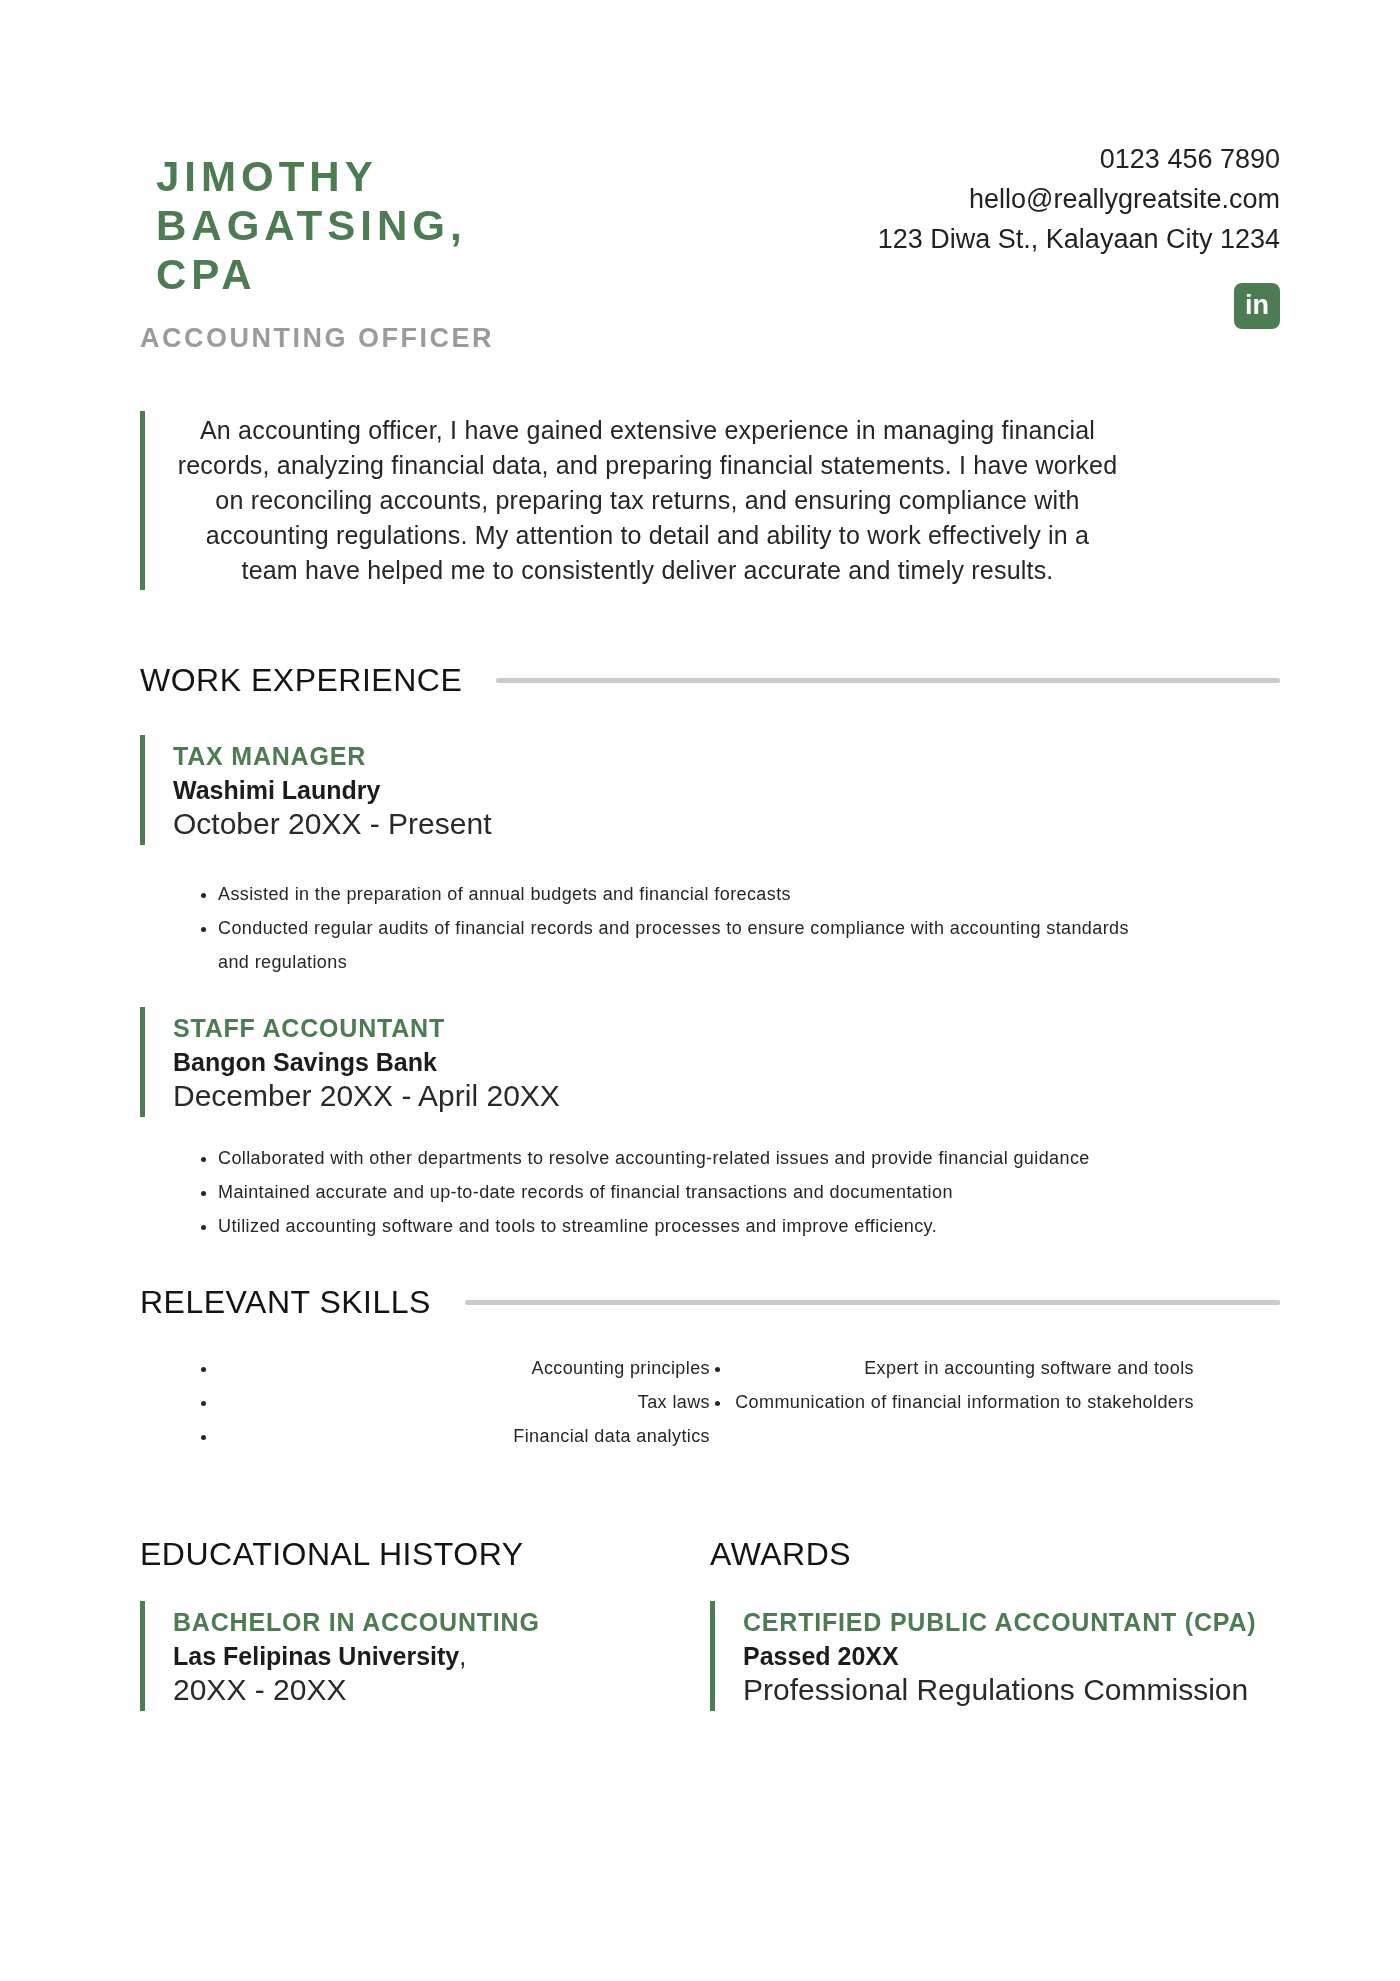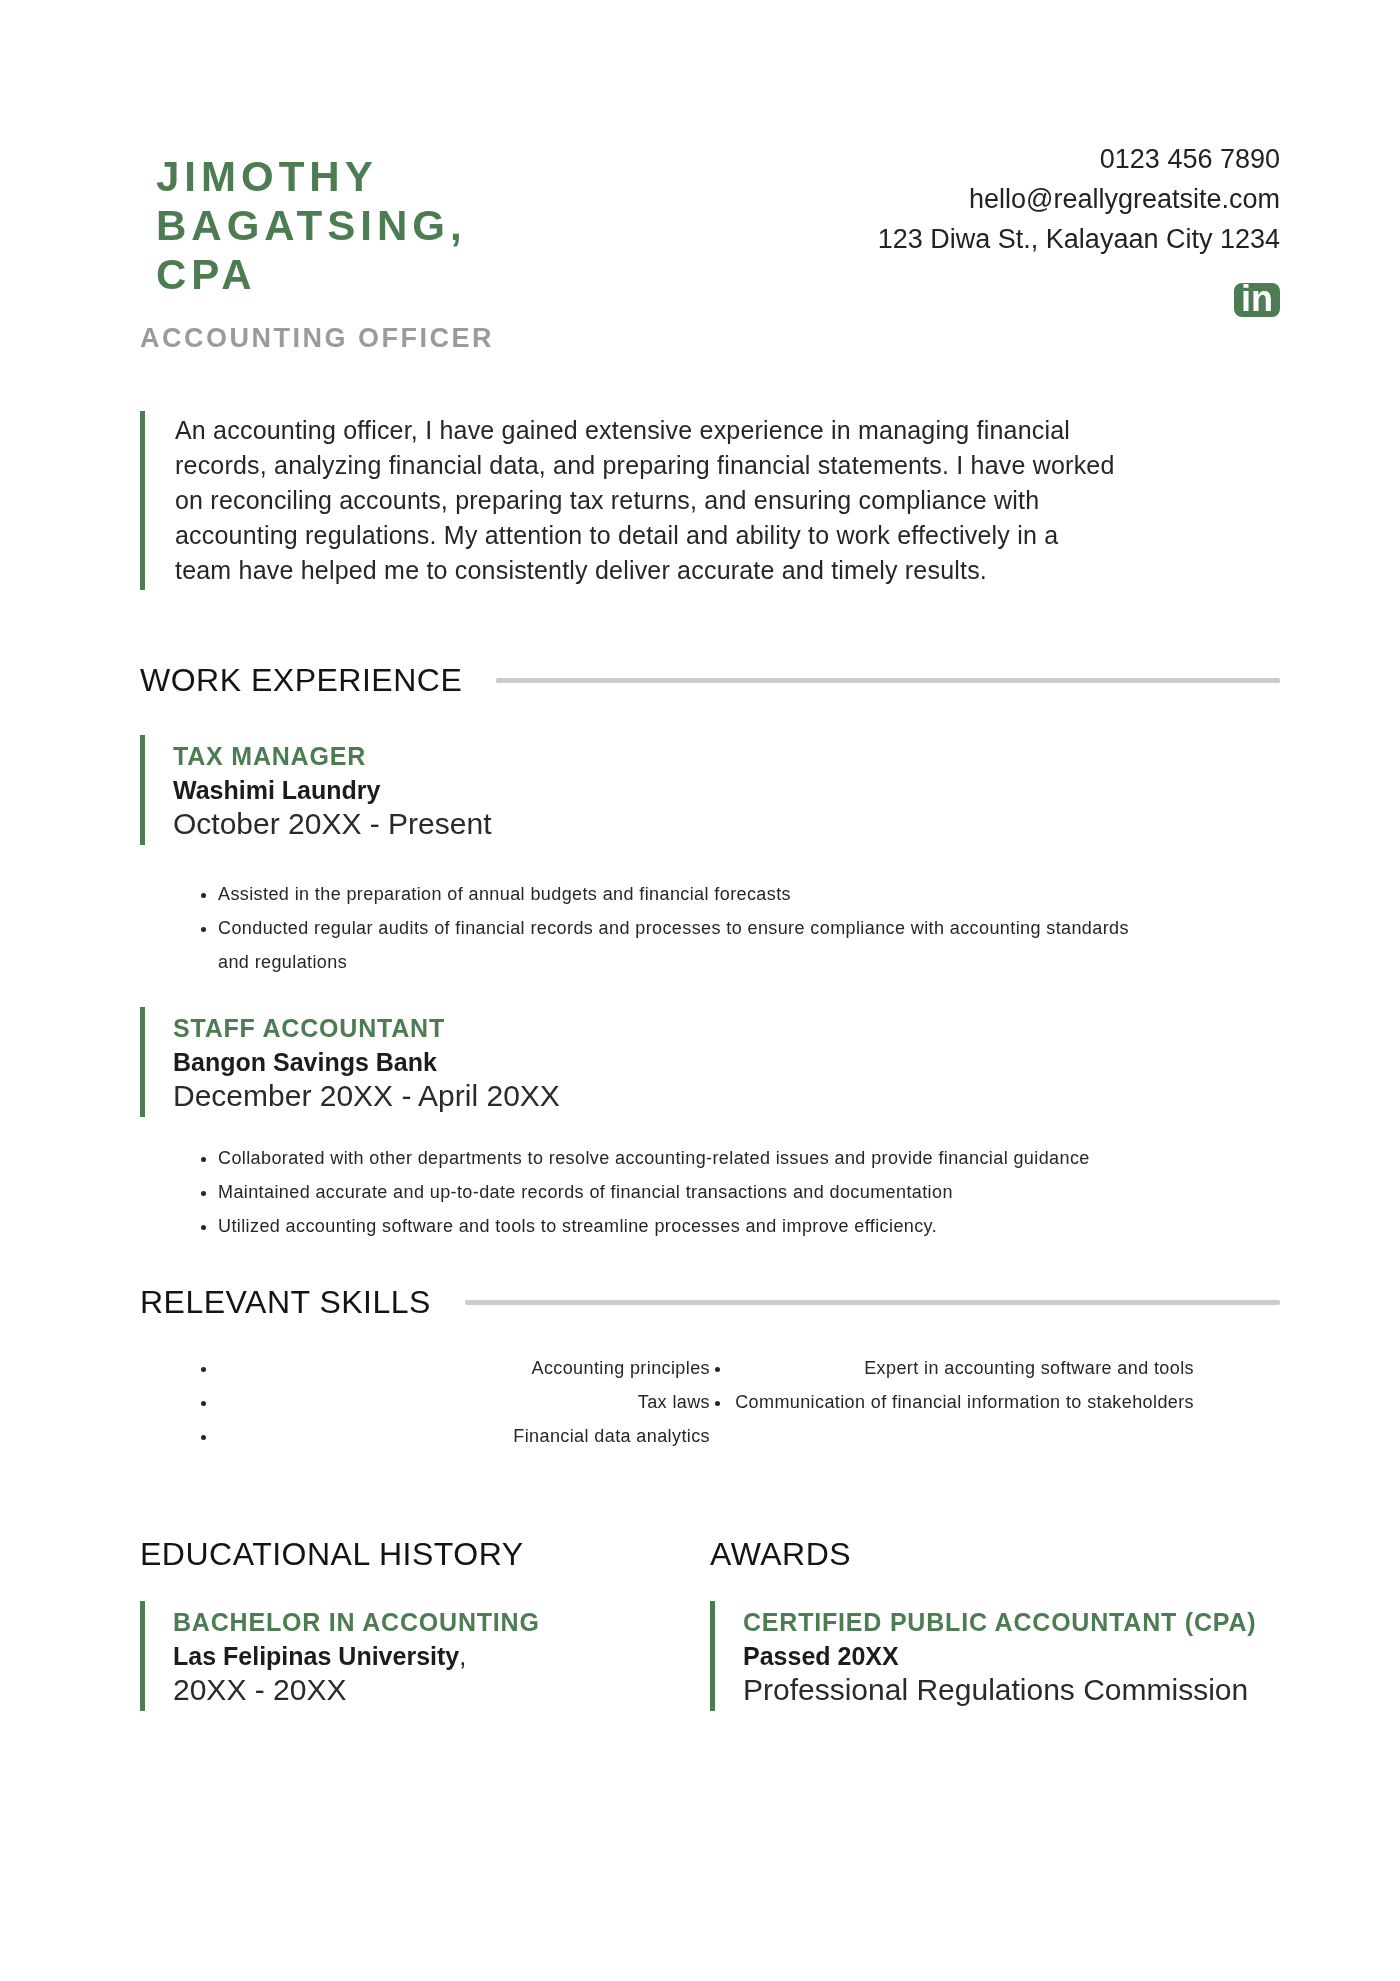--- a/index.html
+++ b/index.html
@@ -29,29 +29,29 @@
   .header { display: flex; justify-content: space-between; align-items: flex-start; }
   .name { margin: 16px; font-size: 42px; line-height: 49px; font-weight: bold;
           letter-spacing: 5px; color: var(--accent-green); }
   .name span { display: block; }
   .subtitle { margin-top: 24px; font-size: 27px; font-weight: bold;
               letter-spacing: 2.5px; color: var(--subtitle-gray); }
   .contact { text-align: right; font-size: 27px; line-height: 40px;
              margin-top: 3px; color: #222222; }
   .linkedin-row { margin-top: 24px; display: flex; align-items: center;
                   justify-content: flex-end; gap: 32px; }
-  .li-icon { width: 46px; height: 34px; background: var(--accent-green);
-             border-radius: 8px; color: #ffffff; font-weight: bold; font-size: 36px;
+  .li-icon { width: 46px; height: 46px; background: var(--accent-green);
+             border-radius: 8px; color: #ffffff; font-weight: bold; font-size: 27px;
              display: flex; align-items: center; justify-content: center;
              padding-bottom: 3px; }
   .li-text { color: var(--accent-green); font-weight: bold; font-size: 28px; }
 
   
   .summary { margin-top: 57px; border-left: 5px solid var(--accent-green);
-             padding: 2px 0 2px 30px; }
+             padding: 2px 0 2px 30px; text-align: center; }
   .summary p { margin: 0; font-size: 25px; line-height: 35px;
                letter-spacing: 0.2px; max-width: 945px; color: #262626; }
 
   
   .sec-head { display: flex; align-items: center; }
   .sec-head h2, .col-head { margin: 0; font-size: 32px; line-height: 38px;
                font-weight: normal; letter-spacing: 0.5px; color: var(--heading-black); }
   .rule { flex: 1; height: 5px; background: var(--rule-gray);
           margin-left: 34px; border-radius: 2px; }
   .sec-head-we { margin-top: 71px; }

